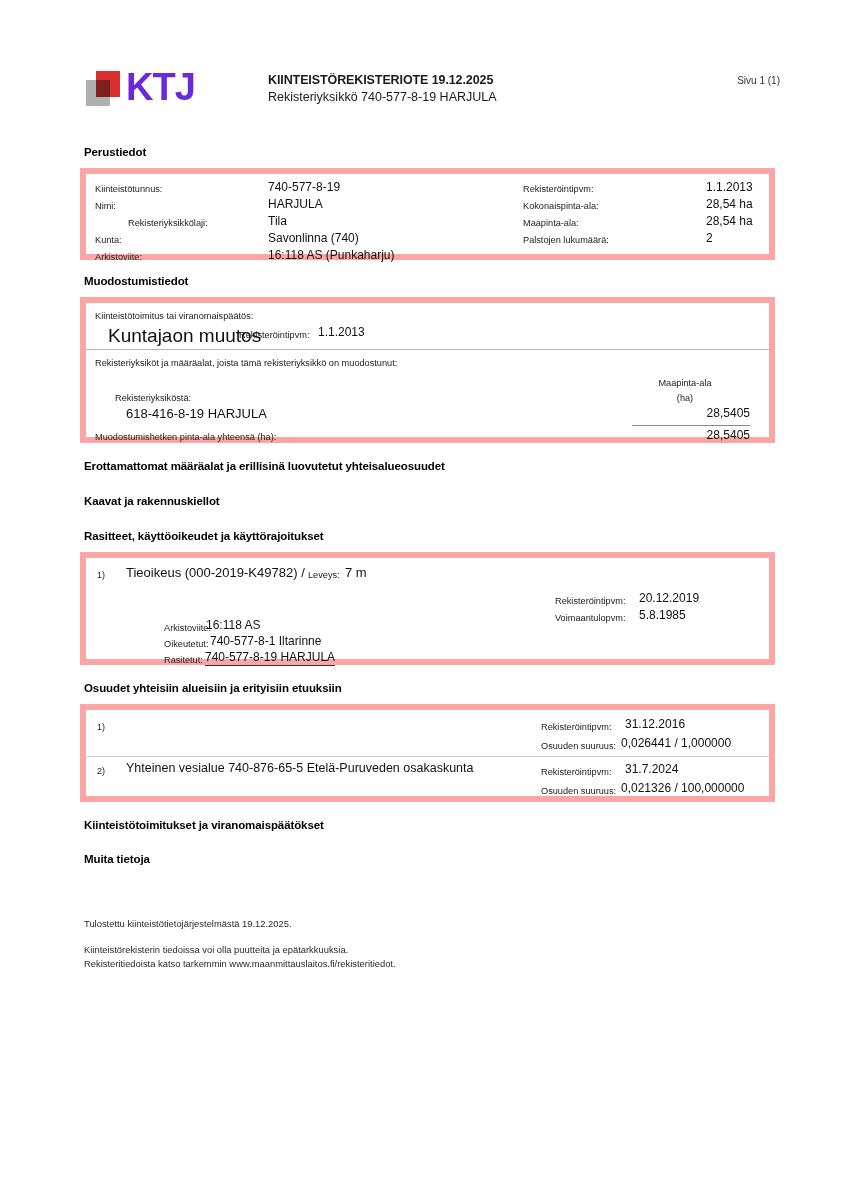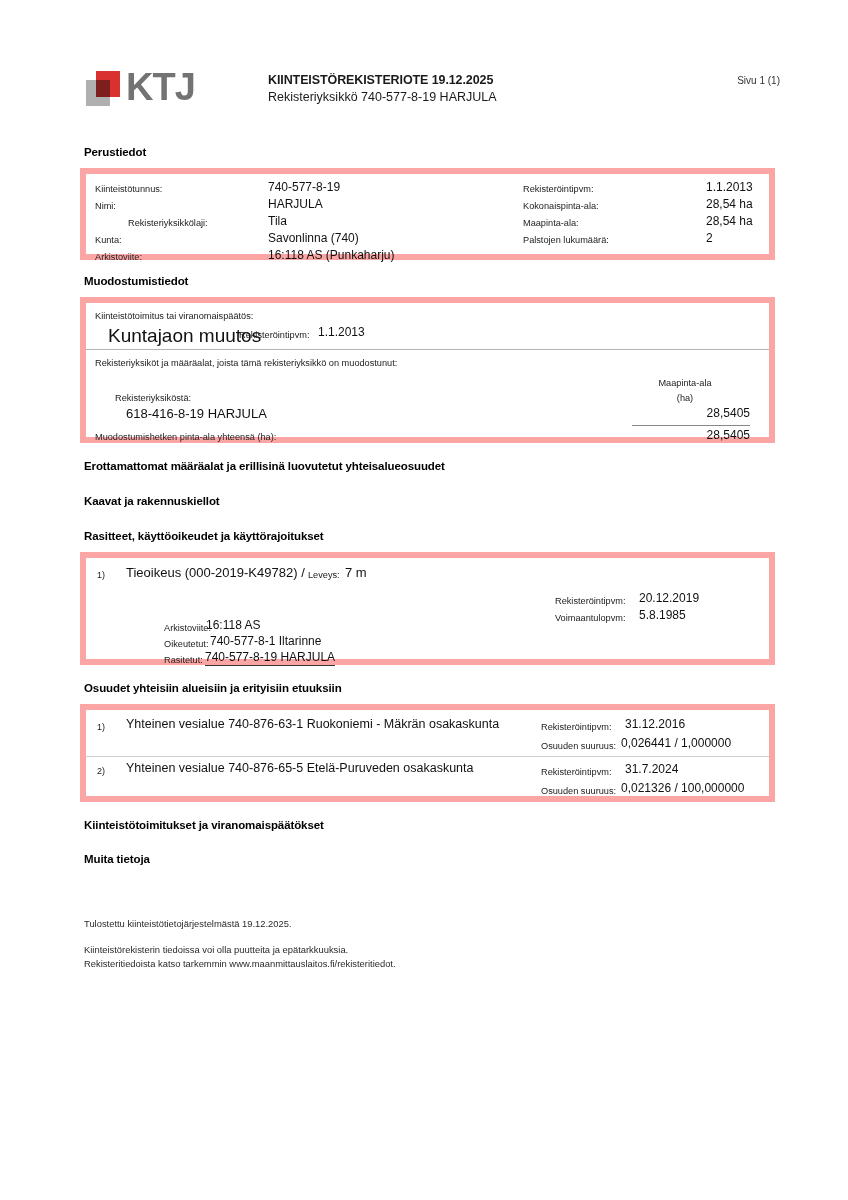--- a/index.html
+++ b/index.html
@@ -64,21 +64,21 @@
     height: 17px;
     background: #7d1f1f;
   }
   .logo .ktj-text {
     position: absolute;
     left: 42px;
     top: -1px;
     font-size: 38px;
     font-weight: bold;
     letter-spacing: -1px;
-    color: #737373;
+    color: #6d28d9;
     line-height: 44px;
     font-family: "Liberation Sans", sans-serif;
   }
   .hdr-title {
     position: absolute;
     left: 188px;
     top: 11px;
     font-size: 12.5px;
     font-weight: bold;
     letter-spacing: -0.1px;
@@ -270,21 +270,20 @@
 
     <div class="lbl" style="left:78px; top:97px;">Rasitetut:</div>
     <div class="val underlined" style="left:119px; top:92px;">740-577-8-19 HARJULA</div>
   </div>
 
   <div class="sec-head" style="top:682px;">Osuudet yhteisiin alueisiin ja erityisiin etuuksiin</div>
 
   <div class="box" style="top:704px; height:98px;">
 
     <div class="idx" style="left:11px; top:12px;">1)</div>
-    <div class="val" style="left:40px; top:7px; font-size:12.5px;">Yhteinen vesialue 740-876-63-1 Ruokoniemi - Mäkrän osakaskunta</div>
     <div class="lbl" style="left:455px; top:12px;">Rekisteröintipvm:</div>
     <div class="val" style="left:539px; top:7px;">31.12.2016</div>
     <div class="lbl" style="left:455px; top:31px;">Osuuden suuruus:</div>
     <div class="val" style="left:535px; top:26px;">0,026441 / 1,000000</div>
 
     <div class="divider" style="top:46px; background:#cfcfcf;"></div>
 
     <div class="idx" style="left:11px; top:56px;">2)</div>
     <div class="val" style="left:40px; top:51px; font-size:12.5px;">Yhteinen vesialue 740-876-65-5 Etelä-Puruveden osakaskunta</div>
     <div class="lbl" style="left:455px; top:57px;">Rekisteröintipvm:</div>

